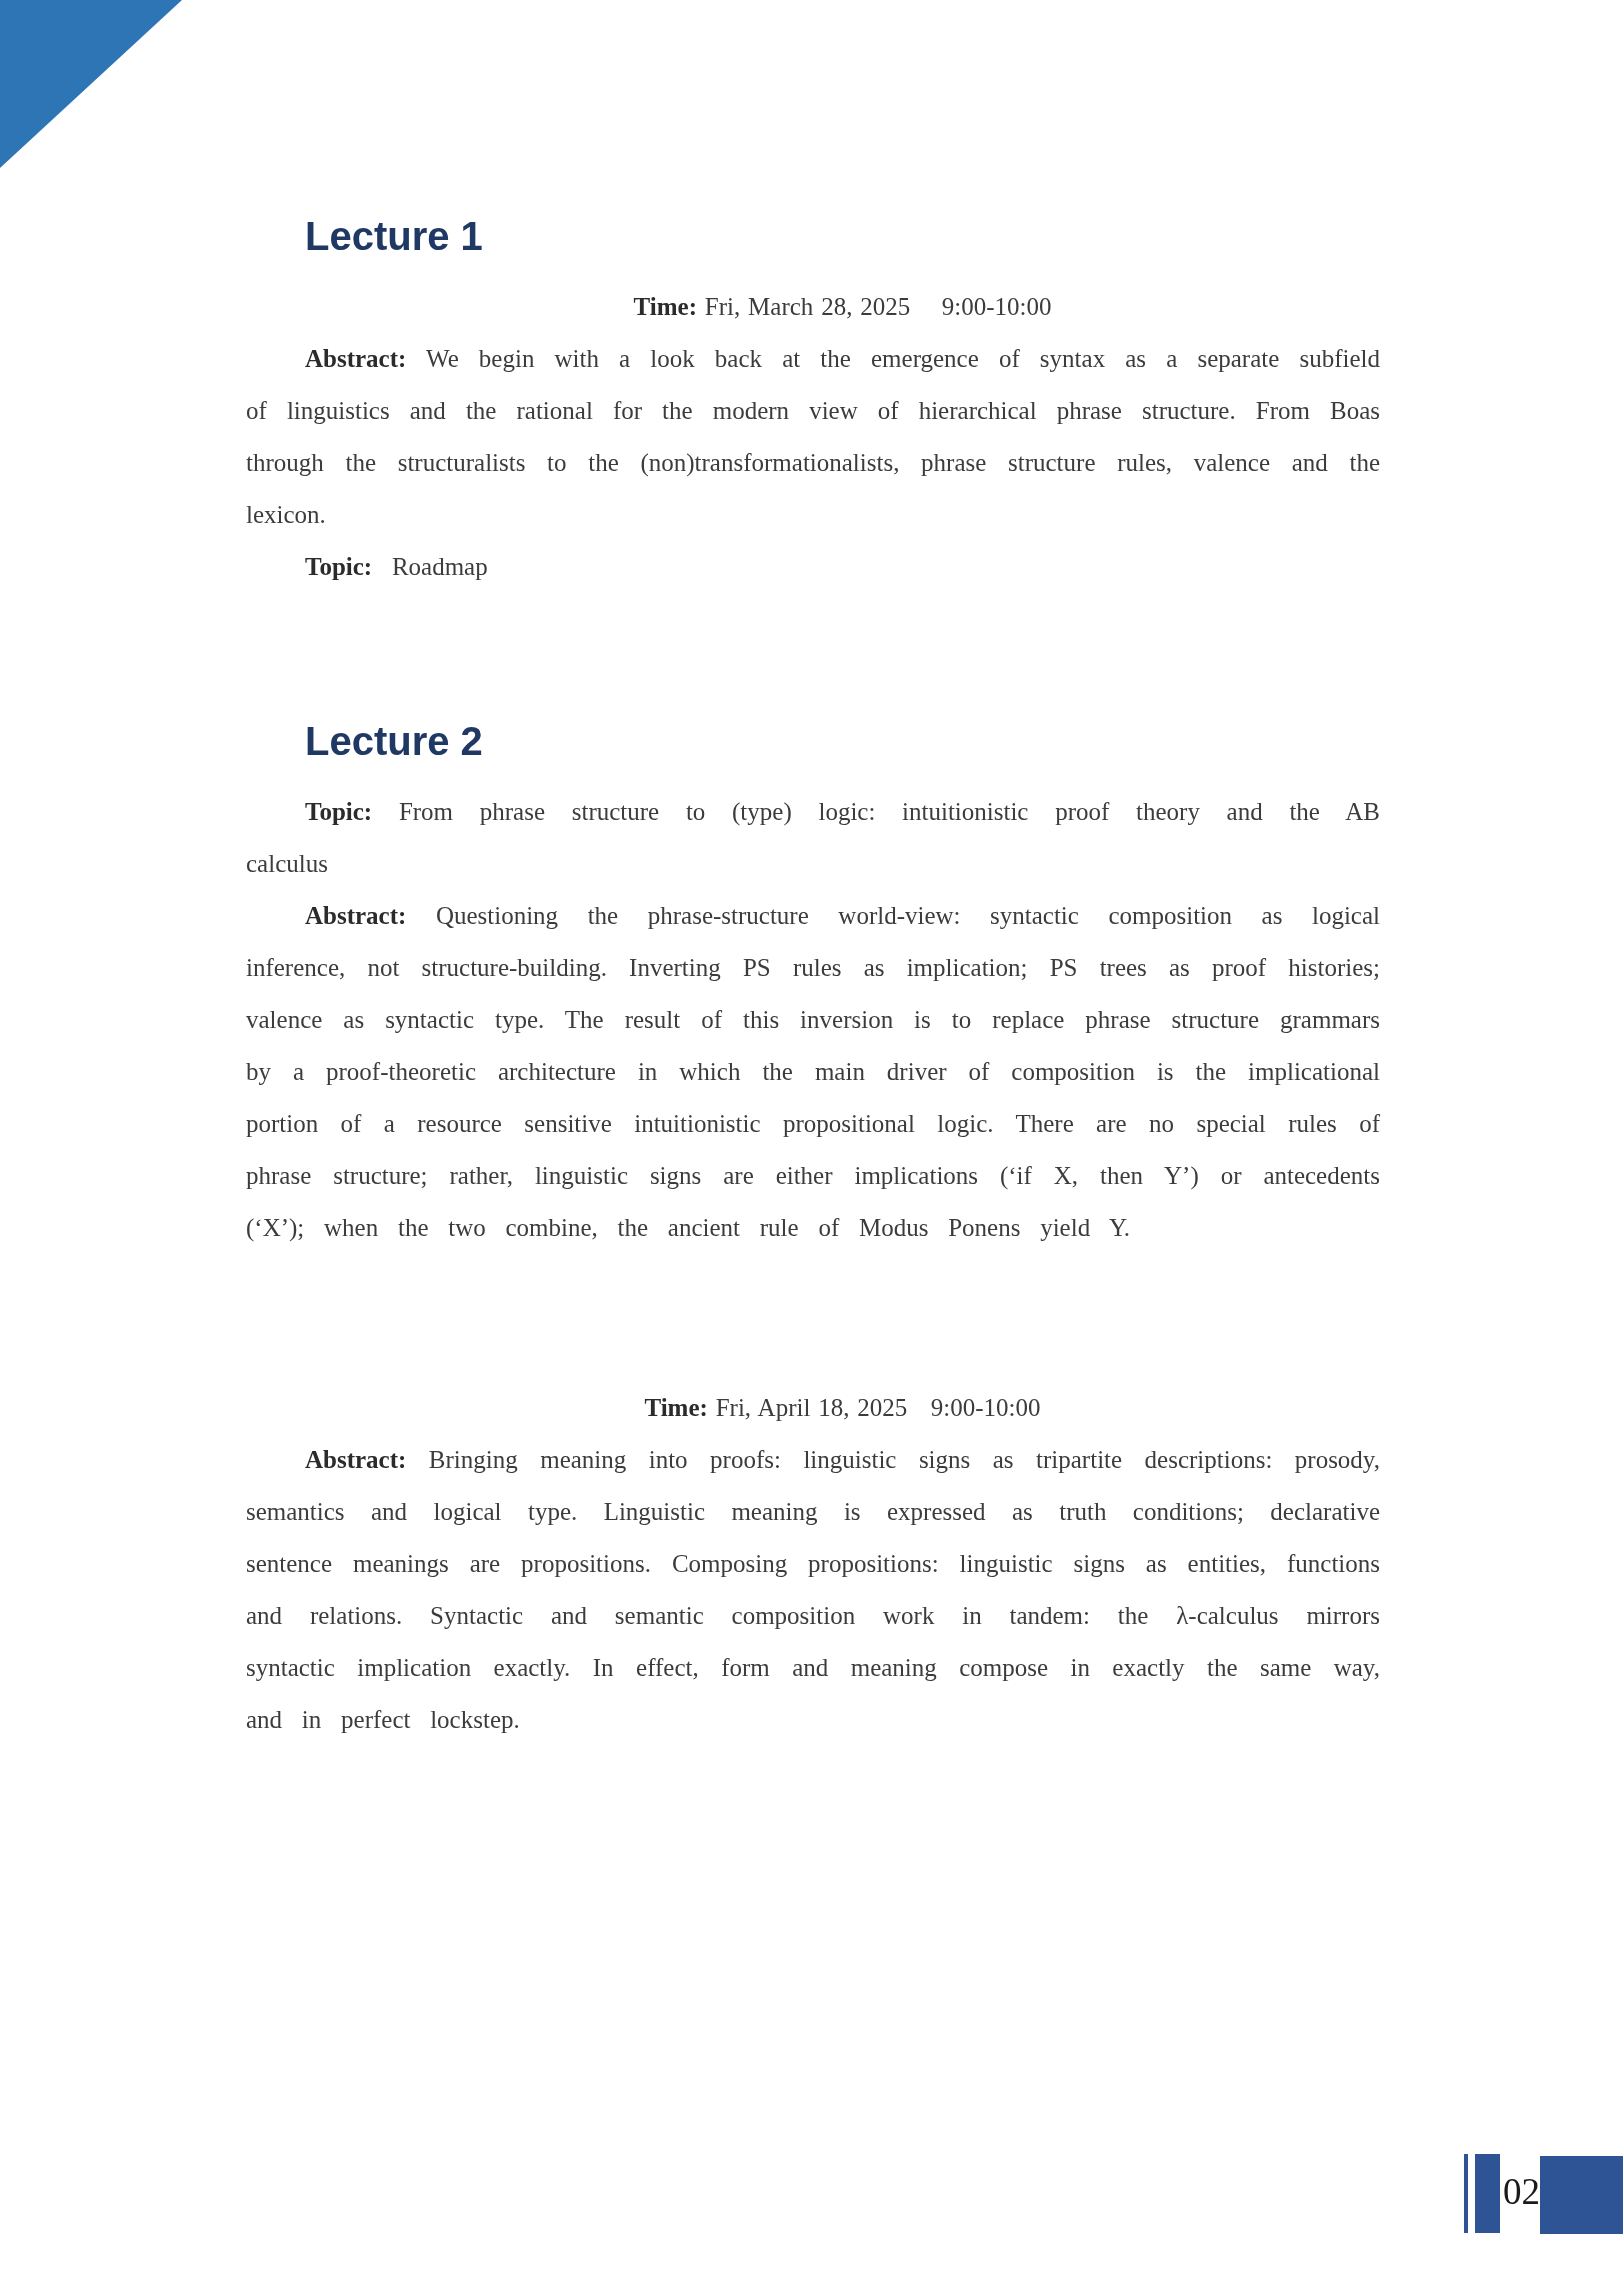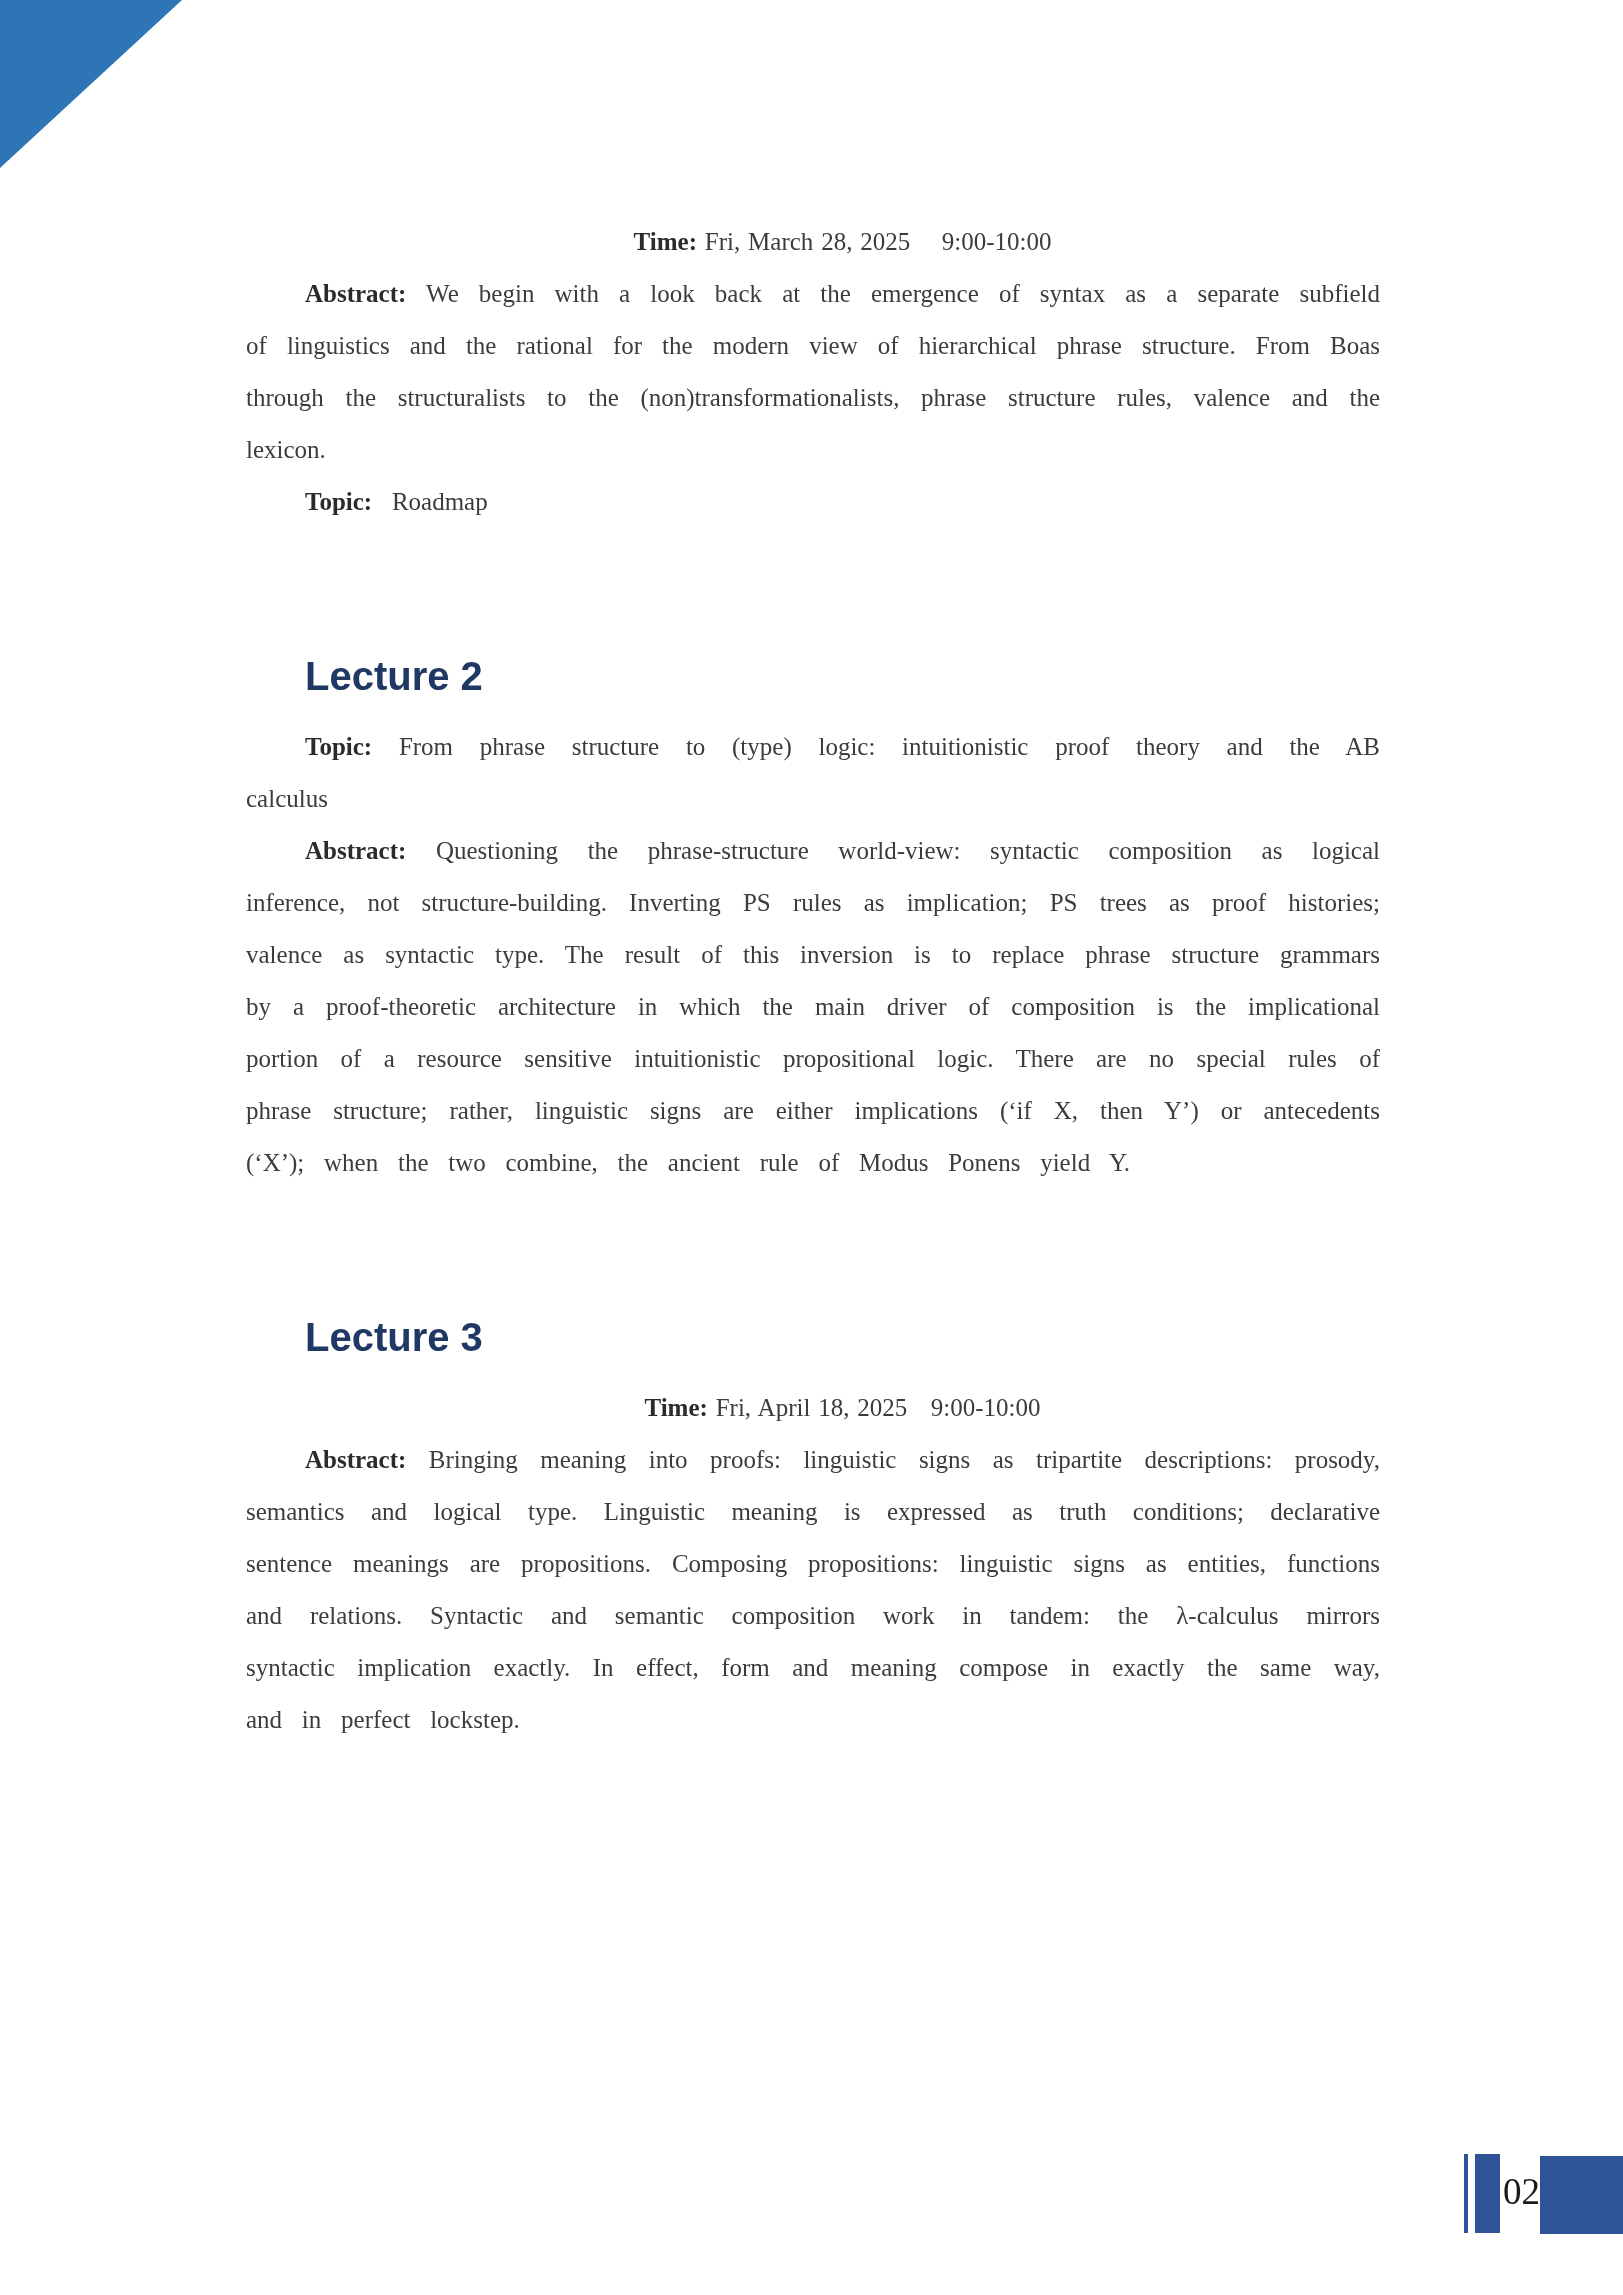--- a/index.html
+++ b/index.html
@@ -75,38 +75,38 @@
 </style>
 </head>
 <body>
 
 <div class="page">
 
   <div class="corner-triangle"></div>
 
   <main class="content" id="lectures">
     <section class="lecture">
+      <h2 class="lecture-title">Lecture 1</h2>
       <p class="para time-line"><span class="label">Time:</span>
         <span class="value">Fri, March 28, 2025    9:00-10:00</span></p>
       <p class="para abstract"><span class="label">Abstract:</span>
         <span class="value">We begin with a look back at the emergence of syntax as a separate subfield of linguistics and the rational for the modern view of hierarchical phrase structure. From Boas through the structuralists to the (non)transformationalists, phrase structure rules, valence and the lexicon.</span></p>
       <p class="para topic-line"><span class="label">Topic:</span>
         <span class="value">Roadmap</span></p>
     </section>
 
     <section class="lecture">
       <h2 class="lecture-title">Lecture 2</h2>
       <p class="para topic-line"><span class="label">Topic:</span>
         <span class="value">From phrase structure to (type) logic: intuitionistic proof theory and the AB calculus</span></p>
       <p class="para abstract"><span class="label">Abstract:</span>
         <span class="value">Questioning the phrase-structure world-view: syntactic composition as logical inference, not structure-building. Inverting PS rules as implication; PS trees as proof histories; valence as syntactic type. The result of this inversion is to replace phrase structure grammars by a proof-theoretic architecture in which the main driver of composition is the implicational portion of a resource sensitive intuitionistic propositional logic. There are no special rules of phrase structure; rather, linguistic signs are either implications (‘if X, then Y’) or antecedents (‘X’); when the two combine, the ancient rule of Modus Ponens yield Y.</span></p>
     </section>
 
     <section class="lecture">
-      <h2 class="lecture-title">Lecture 3</h2>
       <p class="para time-line"><span class="label">Time:</span>
         <span class="value">Fri, April 18, 2025   9:00-10:00</span></p>
       <p class="para abstract"><span class="label">Abstract:</span>
         <span class="value">Bringing meaning into proofs: linguistic signs as tripartite descriptions: prosody, semantics and logical type. Linguistic meaning is expressed as truth conditions; declarative sentence meanings are propositions. Composing propositions: linguistic signs as entities, functions and relations. Syntactic and semantic composition work in tandem: the λ-calculus mirrors syntactic implication exactly. In effect, form and meaning compose in exactly the same way, and in perfect lockstep.</span></p>
     </section>
   </main>
 
   <div class="footer-bar thin"></div>
   <div class="footer-bar wide"></div>
   <div class="page-number">02</div>

